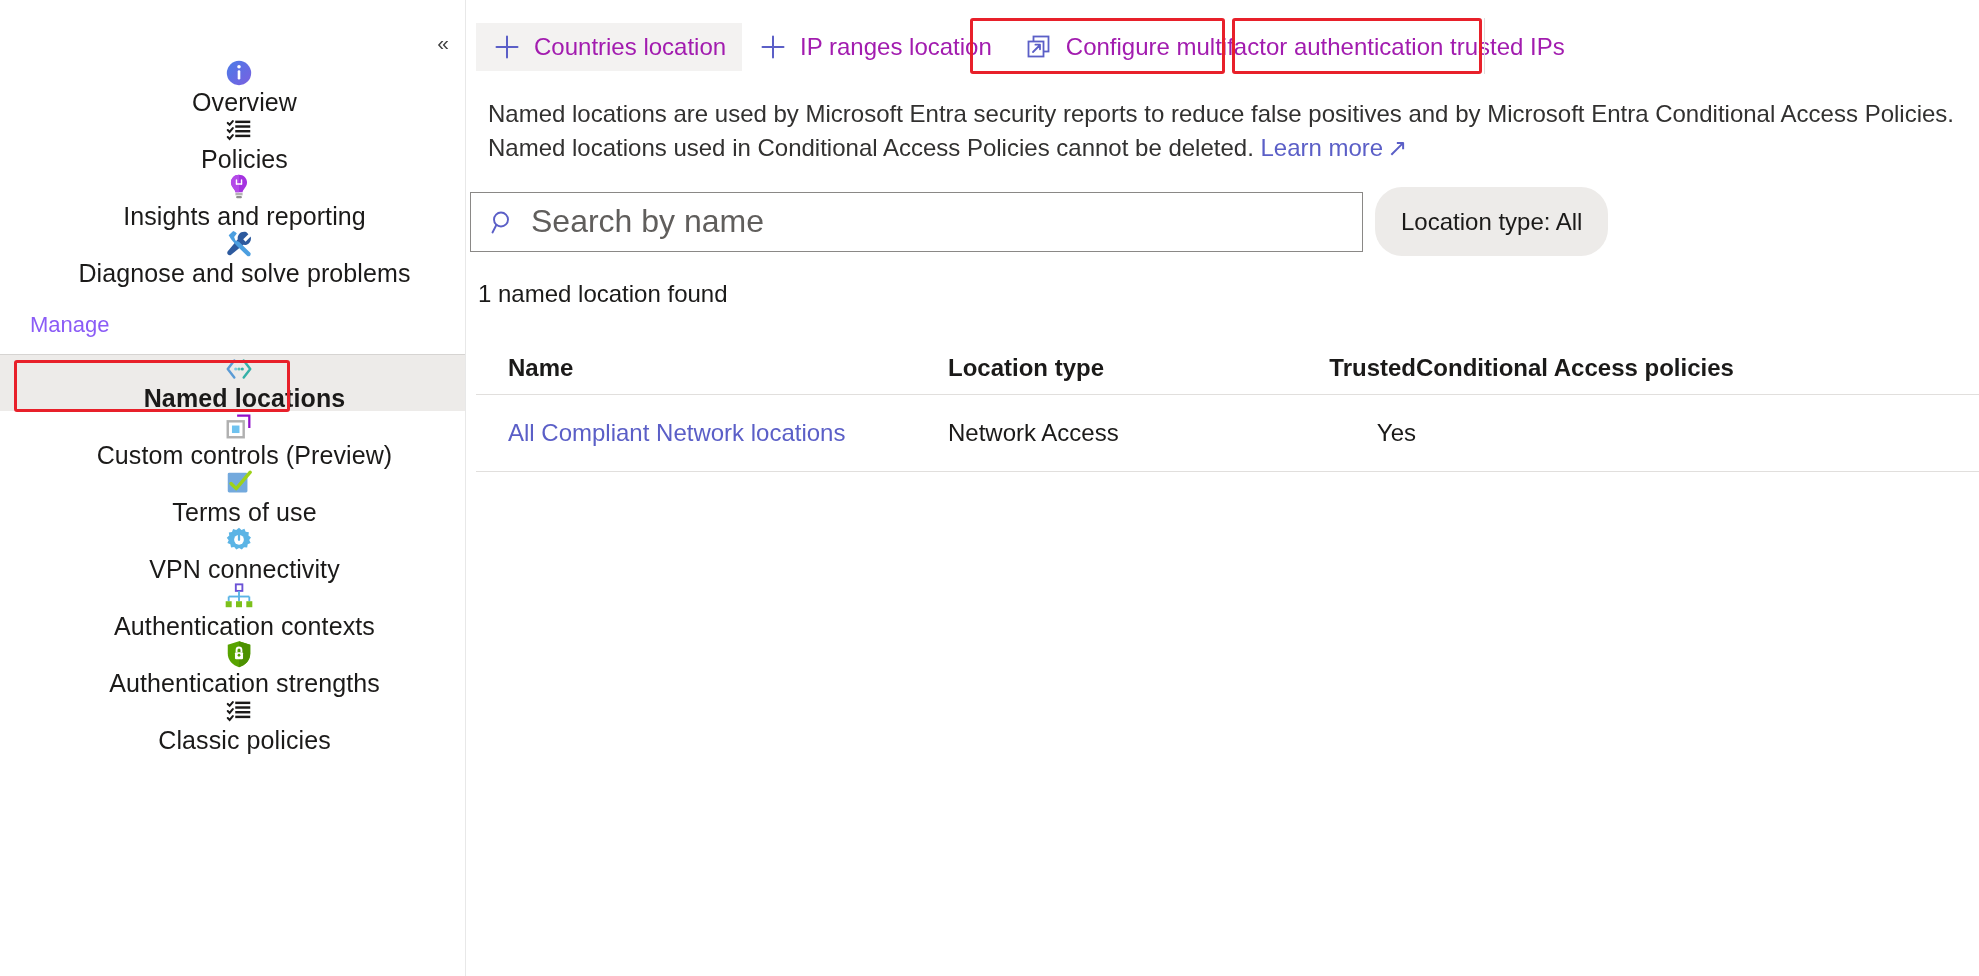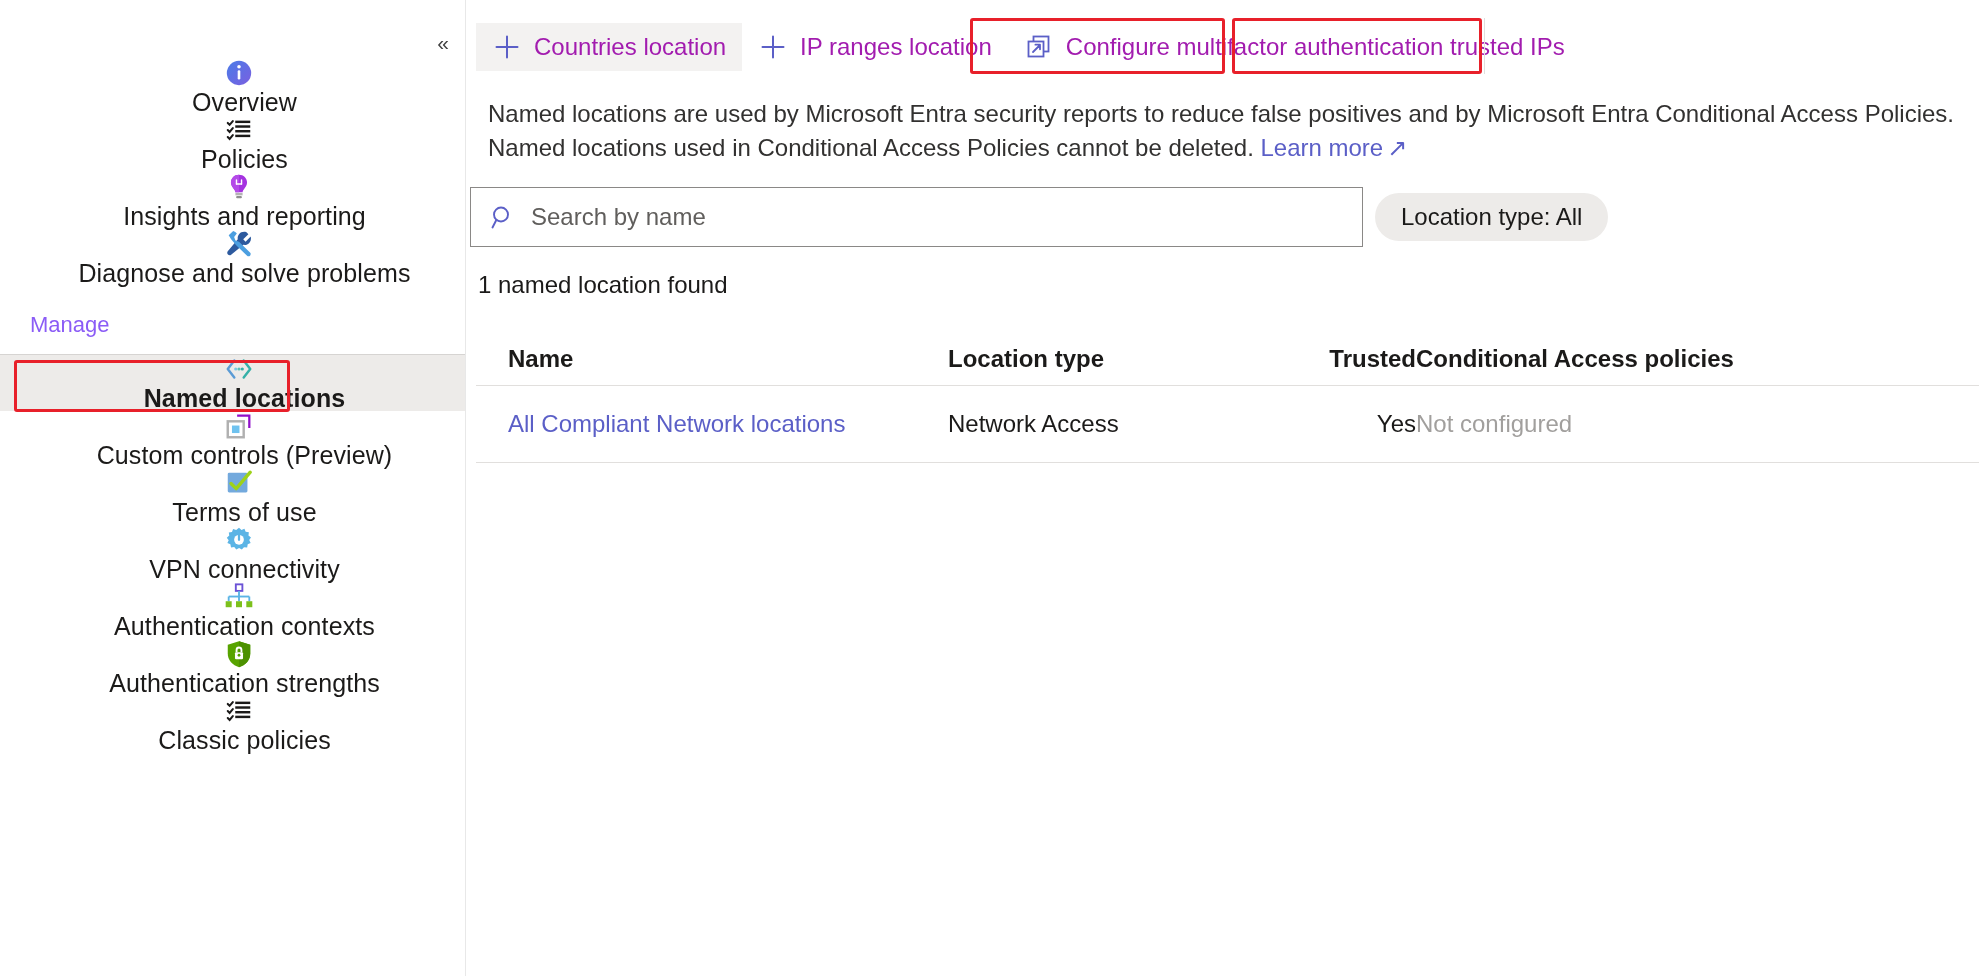--- a/index.html
+++ b/index.html
@@ -206,32 +206,32 @@
     margin-left: 18px;
     margin-right: 14px;
     color: #5b5fc7;
     display: flex;
     align-items: center;
   }
   .search-input {
     flex: 1;
     border: none;
     outline: none;
-    font-size: 24px;
+    font-size: 32px;
     font-family: "Liberation Sans", sans-serif;
     color: #1b1a19;
     background: transparent;
     padding: 0;
     height: 56px;
   }
   .search-input::placeholder { color: #605e5c; }
 
   .pill {
     margin-left: 12px;
-    height: 48px;
+    height: 69px;
     border-radius: 27px;
     background: #edebe9;
     display: flex;
     align-items: center;
     padding: 0 26px;
     box-sizing: border-box;
     font-size: 24px;
     color: #1b1a19;
     white-space: nowrap;
     cursor: pointer;
@@ -521,18 +521,17 @@
         <div class="col-type th">Location type</div>
         <div class="col-trusted th">Trusted</div>
         <div class="col-ca th">Conditional Access policies</div>
       </div>
 
       <div class="t-row">
         <div class="col-check"></div>
         <div class="col-name td link">All Compliant Network locations</div>
         <div class="col-type td">Network Access</div>
         <div class="col-trusted td">Yes</div>
-        <div class="col-ca td muted">Not configured</div>
       </div>
     </div>
 
   </div>
 </div>
 
 </body></html>

